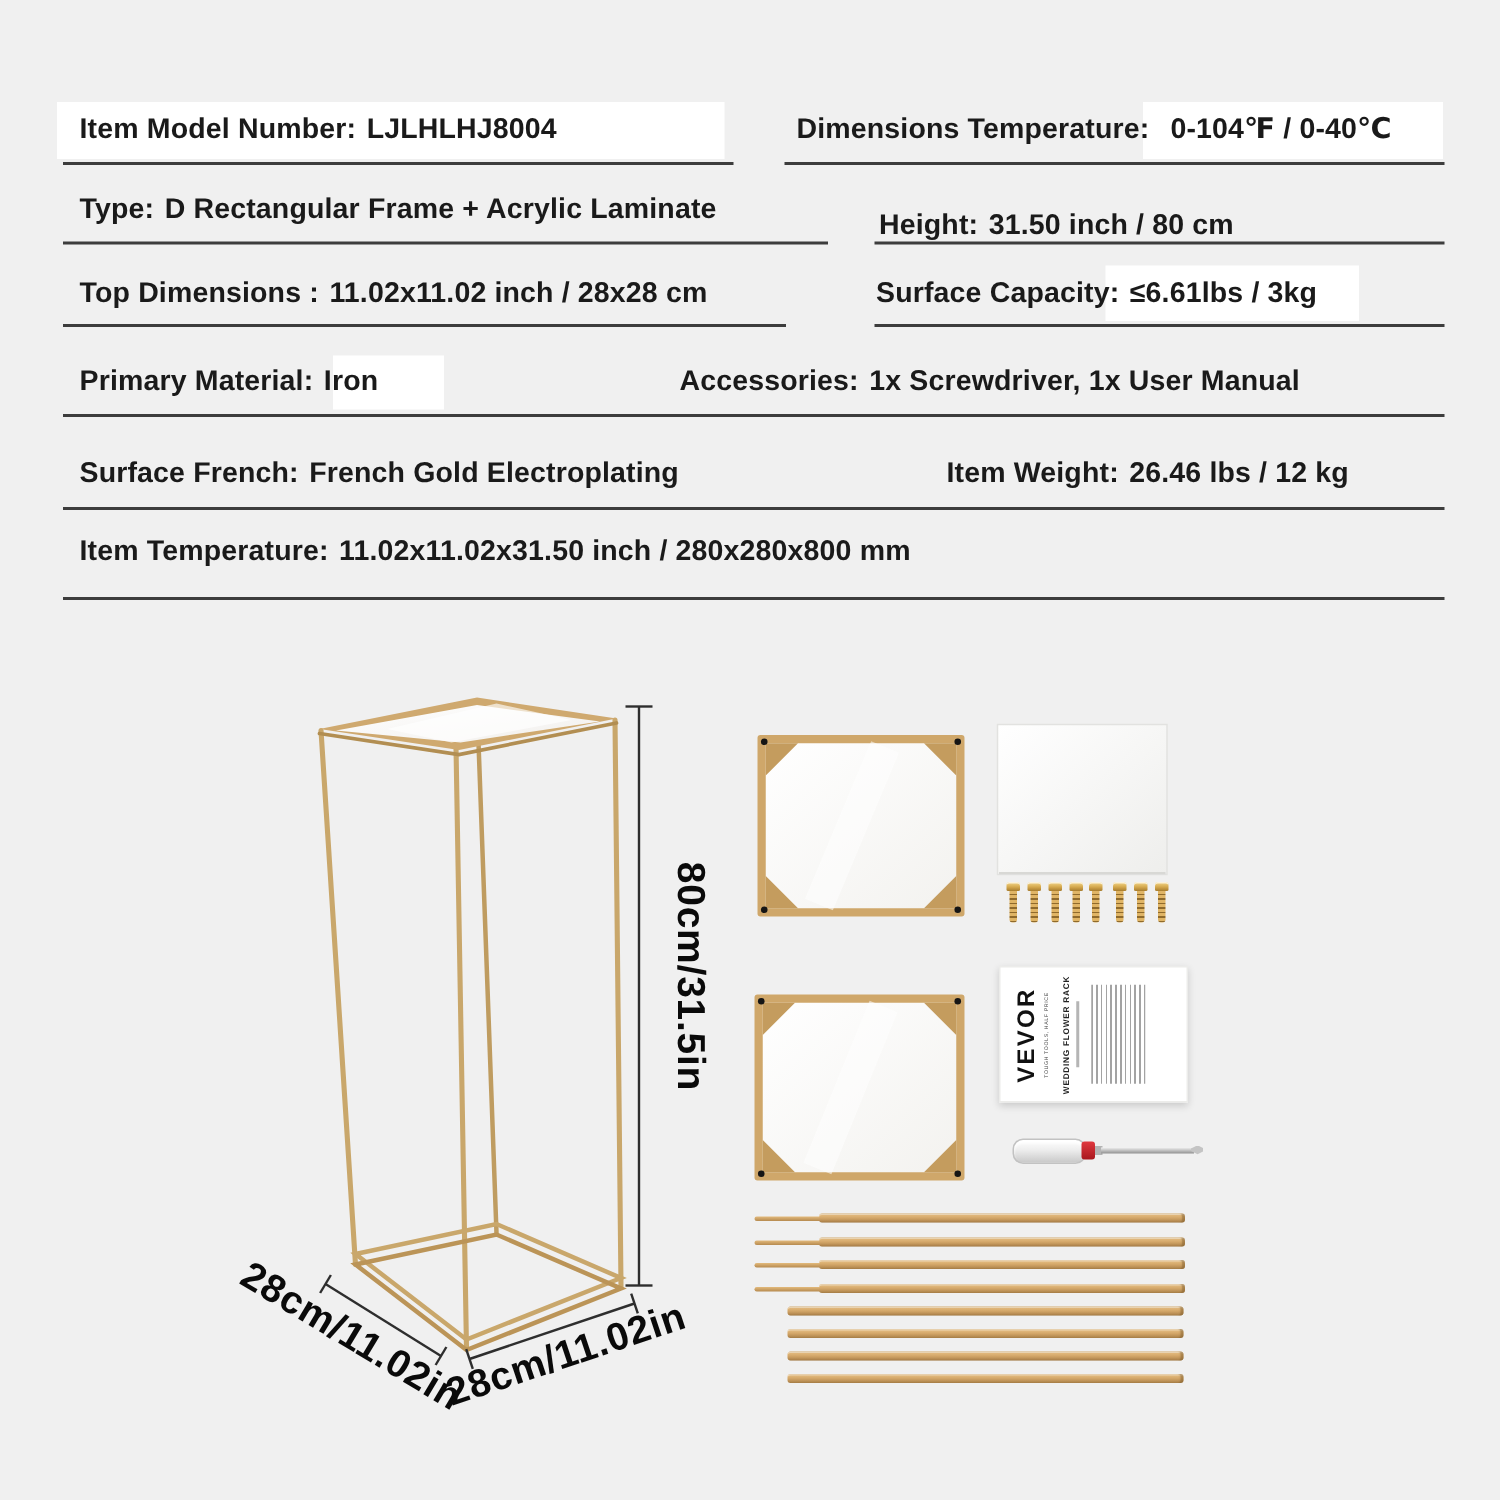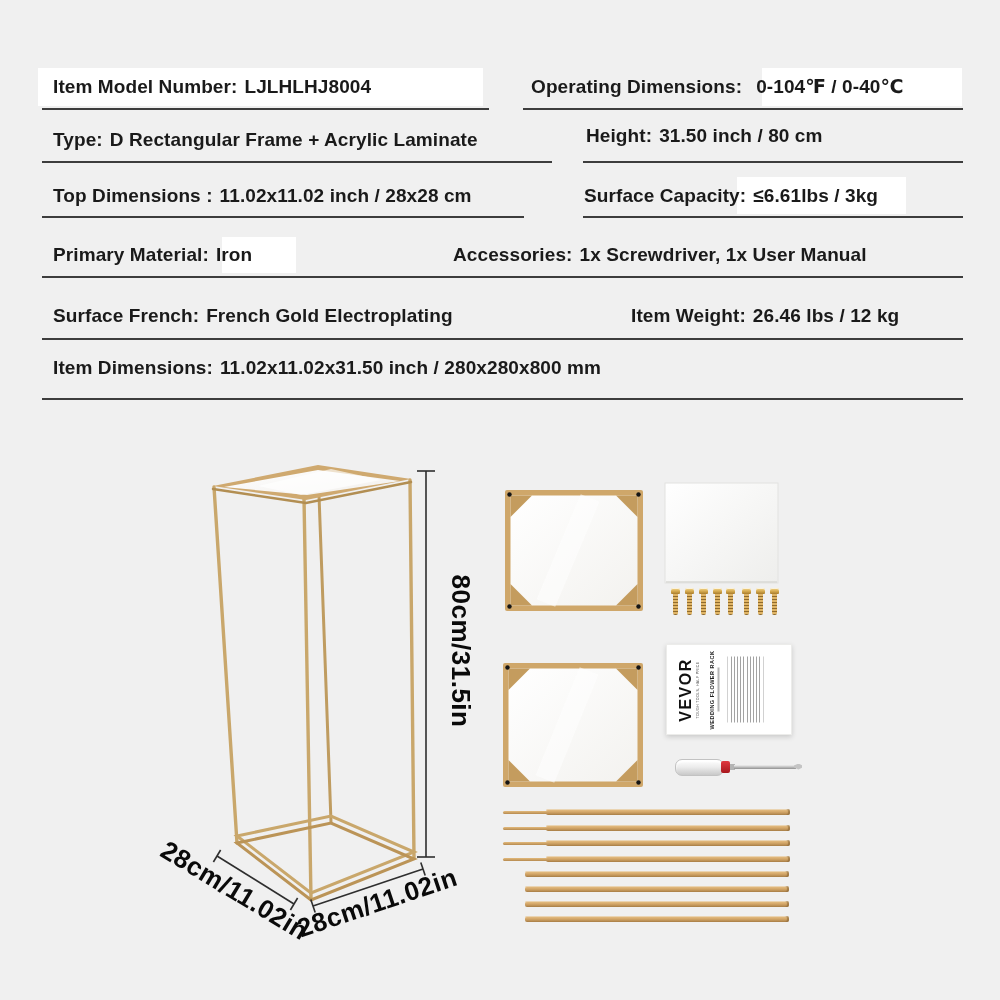--- a/index.html
+++ b/index.html
@@ -80,29 +80,29 @@
   <div class="hl" style="left:762px;top:68px;width:200px;height:38px"></div>
   <div class="hl" style="left:737px;top:177px;width:169px;height:37px"></div>
   <div class="hl" style="left:222px;top:237px;width:74px;height:36px"></div>
 
   <div>
 
     <div class="cell" style="left:53px;top:74px">
       <span class="lbl">Item Model Number:</span><span class="val">LJLHLHJ8004</span>
     </div>
     <div class="cell" style="left:531px;top:74px">
-      <span class="lbl">Operating Dimensions:</span><span class="val wide-gap">0-104℉ / 0-40℃</span>
+      <span class="lbl">Dimensions Temperature:</span><span class="val wide-gap">0-104℉ / 0-40℃</span>
     </div>
     <div class="hline" style="left:42px;top:108px;width:447px"></div>
     <div class="hline" style="left:523px;top:108px;width:440px"></div>
 
     <div class="cell" style="left:53px;top:127px">
       <span class="lbl">Type:</span><span class="val">D Rectangular Frame + Acrylic Laminate</span>
     </div>
-    <div class="cell" style="left:586px;top:123px">
+    <div class="cell" style="left:586px;top:138px">
       <span class="lbl">Height:</span><span class="val">31.50 inch / 80 cm</span>
     </div>
     <div class="hline" style="left:42px;top:161px;width:510px"></div>
     <div class="hline" style="left:583px;top:161px;width:380px"></div>
 
     <div class="cell" style="left:53px;top:183px">
       <span class="lbl">Top Dimensions :</span><span class="val">11.02x11.02 inch / 28x28 cm</span>
     </div>
     <div class="cell" style="left:584px;top:183px">
       <span class="lbl">Surface Capacity:</span><span class="val">≤6.61lbs / 3kg</span>
@@ -120,21 +120,21 @@
 
     <div class="cell" style="left:53px;top:303px">
       <span class="lbl">Surface French:</span><span class="val">French Gold Electroplating</span>
     </div>
     <div class="cell" style="left:631px;top:303px">
       <span class="lbl">Item Weight:</span><span class="val">26.46 lbs / 12 kg</span>
     </div>
     <div class="hline" style="left:42px;top:338px;width:921px"></div>
 
     <div class="cell" style="left:53px;top:355px">
-      <span class="lbl">Item Dimensions:</span><span class="val">11.02x11.02x31.50 inch / 280x280x800 mm</span>
+      <span class="lbl">Item Temperature:</span><span class="val">11.02x11.02x31.50 inch / 280x280x800 mm</span>
     </div>
     <div class="hline" style="left:42px;top:398px;width:921px"></div>
   </div>
 
   <svg class="art" viewBox="0 430 1000 570">
     <defs>
       <linearGradient id="gTop" x1="0" y1="0" x2="1" y2="1">
         <stop offset="0" stop-color="#ffffff"></stop>
         <stop offset="1" stop-color="#f1efec"></stop>
       </linearGradient>

